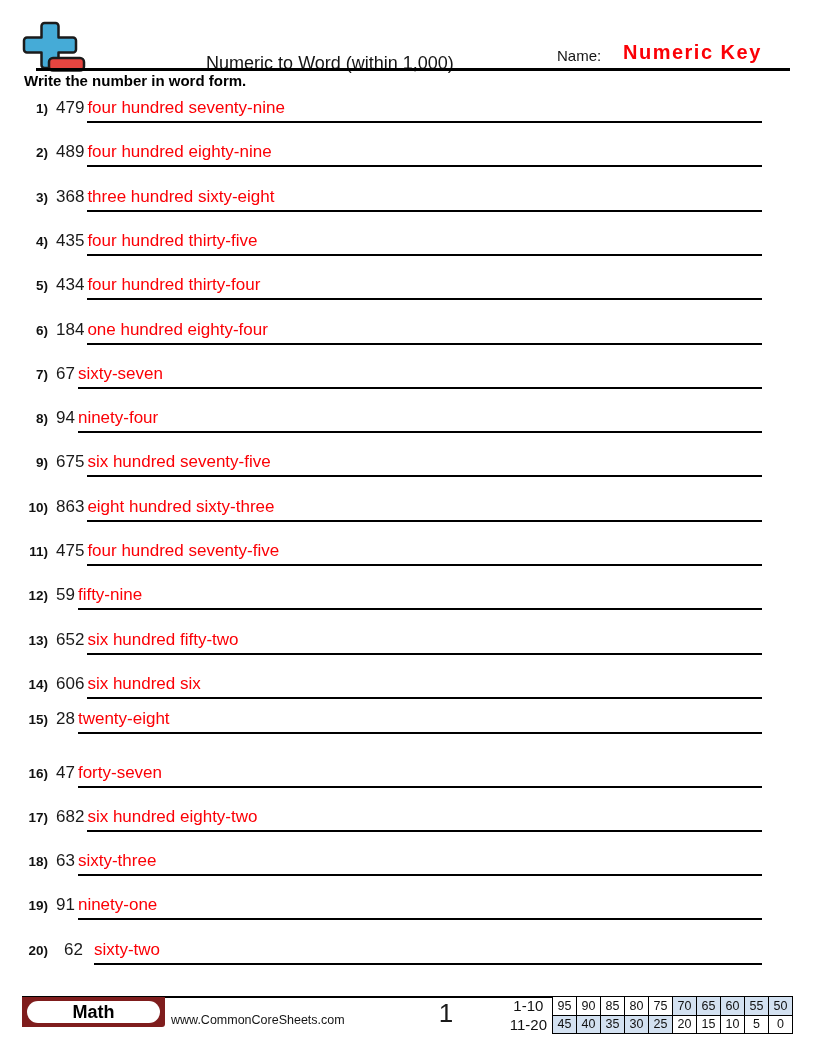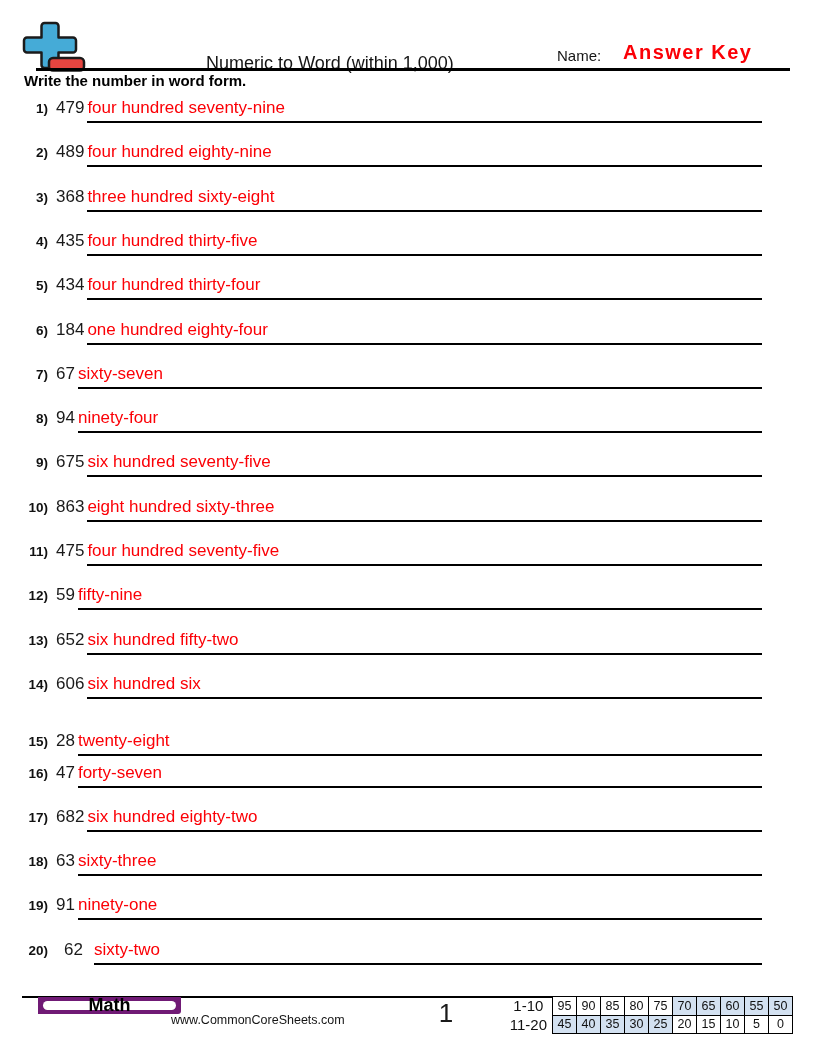--- a/index.html
+++ b/index.html
@@ -34,21 +34,21 @@
   }
   .pnum{flex:none;width:26px;text-align:right;font-weight:bold;font-size:13.5px;color:#111;}
   .pval{flex:none;margin-left:8px;font-size:17px;color:#1a1a1a;}
   .pline{
     flex:1;margin-left:3px;border-bottom:2px solid #000;
     padding-bottom:3px;min-height:20px;
   }
   .panswer{color:var(--answer-red);font-size:17px;line-height:20px;}
   
   .footer-rule{position:absolute;top:996px;left:22px;width:771px;height:2px;background:#000;}
-  .math-badge{position:absolute;left:38px;top:997px;width:143px;height:17px;background:#701a75;border-radius:0 0 3px 0;}
+  .math-badge{position:absolute;left:22px;top:997px;width:143px;height:30px;background:#7f1d1d;border-radius:0 0 3px 0;}
   .math-pill{
     position:absolute;left:5px;top:4px;right:5px;bottom:4px;background:#fff;border-radius:14px;
     display:flex;align-items:center;justify-content:center;font-weight:bold;font-size:18px;color:#000;
   }
   .website{position:absolute;left:171px;top:1013px;font-size:12.5px;color:#151515;}
   .page-number{position:absolute;left:396px;top:998px;width:100px;text-align:center;font-size:26px;color:#1a1a1a;}
   .score-table{position:absolute;top:996px;right:23px;border-collapse:collapse;}
   .score-table td{
     border:1px solid #000;width:21px;height:17.5px;text-align:center;
     font-size:12.5px;padding:0 1px;color:#111;background:#fff;
@@ -64,21 +64,21 @@
 <div class="page">
 
   <div class="logo">
     <svg viewBox="0 0 68 52" width="68" height="52">
       <path d="M24.5,2 h11 a3,3 0 0 1 3,3 v11.5 h14.5 a3,3 0 0 1 3,3 v9 a3,3 0 0 1 -3,3 h-14.5 v12.5 a3,3 0 0 1 -3,3 h-11 a3,3 0 0 1 -3,-3 v-12.5 h-14.5 a3,3 0 0 1 -3,-3 v-9 a3,3 0 0 1 3,-3 h14.5 v-11.5 a3,3 0 0 1 3,-3 z" fill="#45abd7" stroke="#1b1b1b" stroke-width="2.5" stroke-linejoin="round"></path>
       <rect x="29" y="37" width="35" height="12.5" rx="4" fill="#e64540" stroke="#1b1b1b" stroke-width="2.5"></rect>
     </svg>
   </div>
   <div class="page-title">Numeric to Word (within 1,000)</div>
   <div class="name-label">Name:</div>
-  <div class="answer-key">Answer Key</div>
+  <div class="answer-key">Numeric Key</div>
   <div class="header-rule"></div>
   <div class="instruction">Write the number in word form.</div>
 
   <div id="problems">
     <div class="problem" style="top: 98px;">
       <span class="pnum">1)</span>
       <span class="pval">479</span>
       <span class="pline">
         <span class="panswer">four hundred seventy-nine</span>
       </span>
@@ -181,21 +181,21 @@
     </div>
 
     <div class="problem" style="top: 673.9px;">
       <span class="pnum">14)</span>
       <span class="pval">606</span>
       <span class="pline">
         <span class="panswer">six hundred six</span>
       </span>
     </div>
 
-    <div class="problem" style="top: 731px;">
+    <div class="problem" style="top: 709px;">
       <span class="pnum">15)</span>
       <span class="pval">28</span>
       <span class="pline">
         <span class="panswer">twenty-eight</span>
       </span>
     </div>
 
     <div class="problem" style="top: 762.5px;">
       <span class="pnum">16)</span>
       <span class="pval">47</span>

